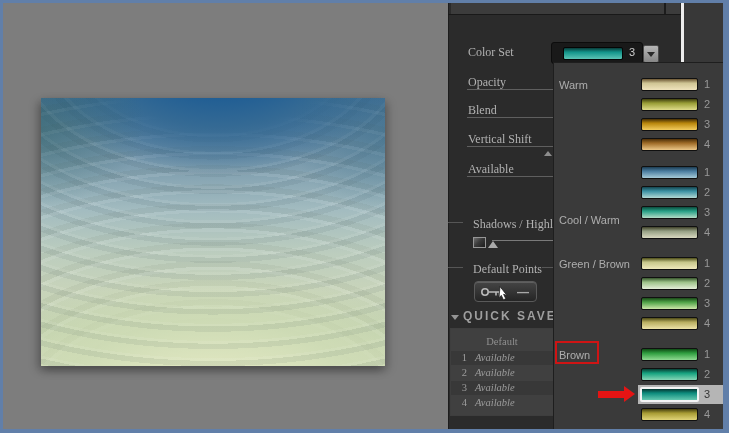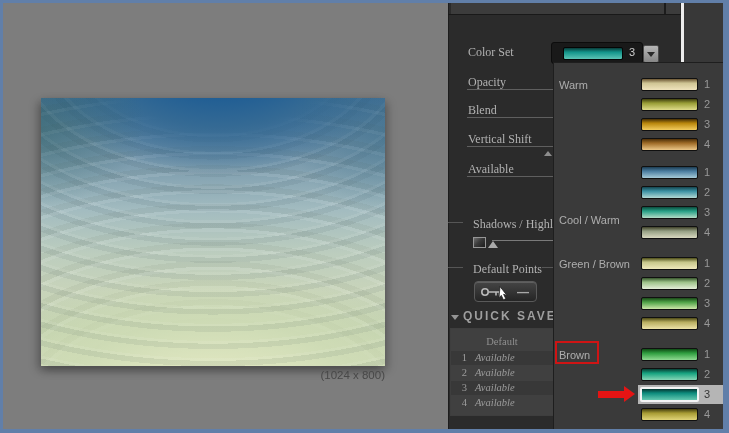--- a/index.html
+++ b/index.html
@@ -78,21 +78,20 @@
   .ar-head{position:absolute;left:26px;top:0;width:0;height:0;border-top:8.5px solid transparent;border-bottom:8.5px solid transparent;}
 </style>
 </head>
 <body>
 
 <div class="frame">
   <div class="inner">
 
     <div class="artwork"></div>
     <div class="caption">
-      <div class="fsize">(1024 x 800)</div>
     </div>
 
     <div class="panel"></div>
     <div class="topstrip">
       <div class="notch"></div>
     </div>
     <div class="topline"></div>
     <div class="righttop"></div>
     <div class="whiteline"></div>
 

